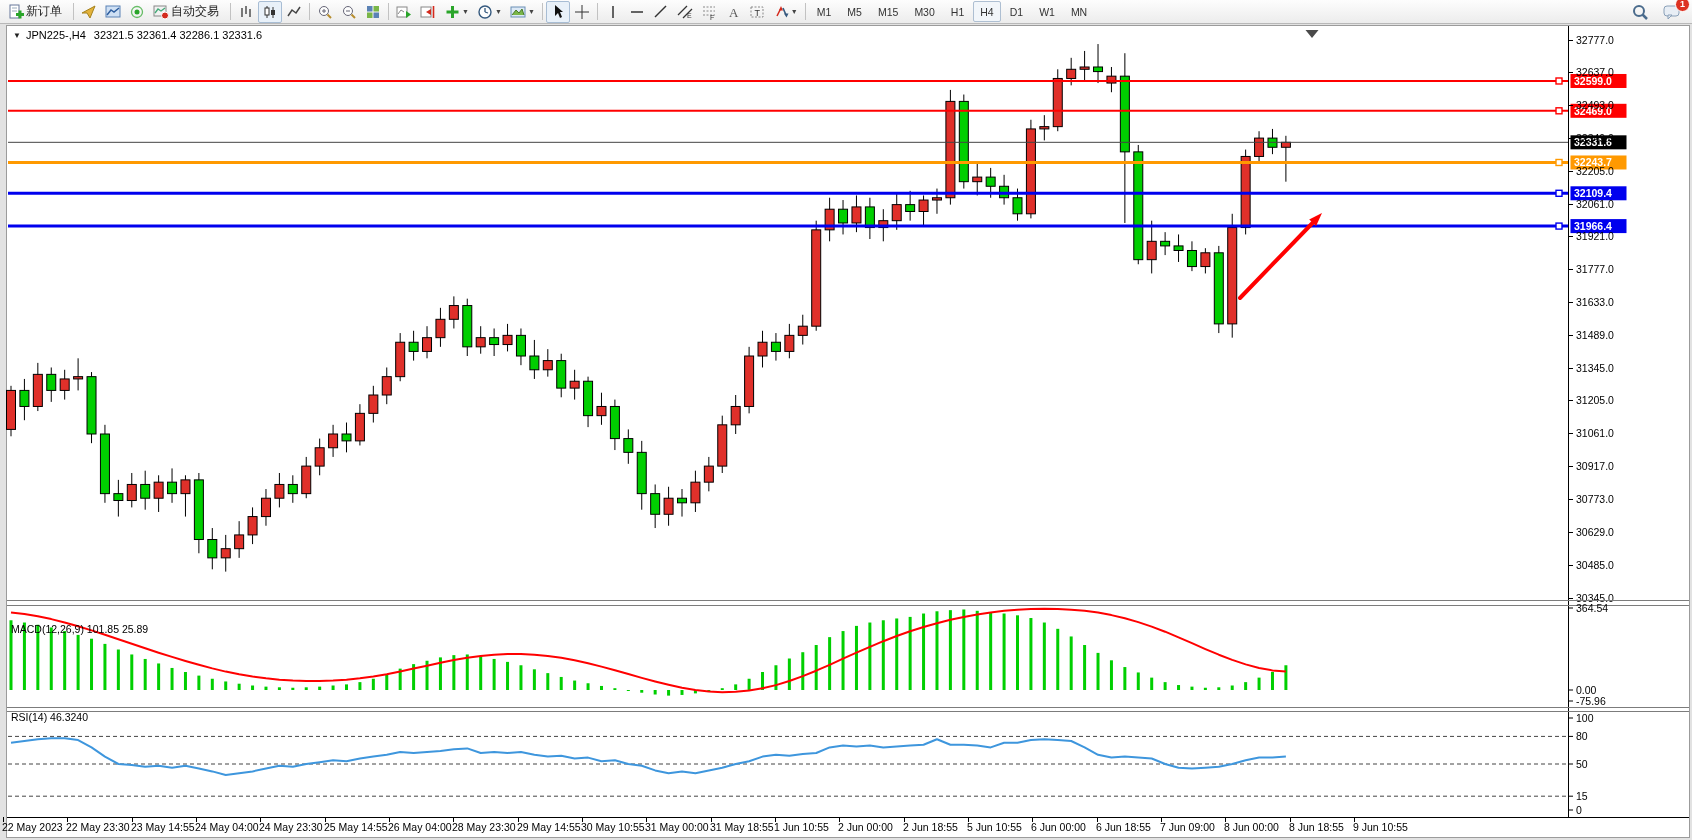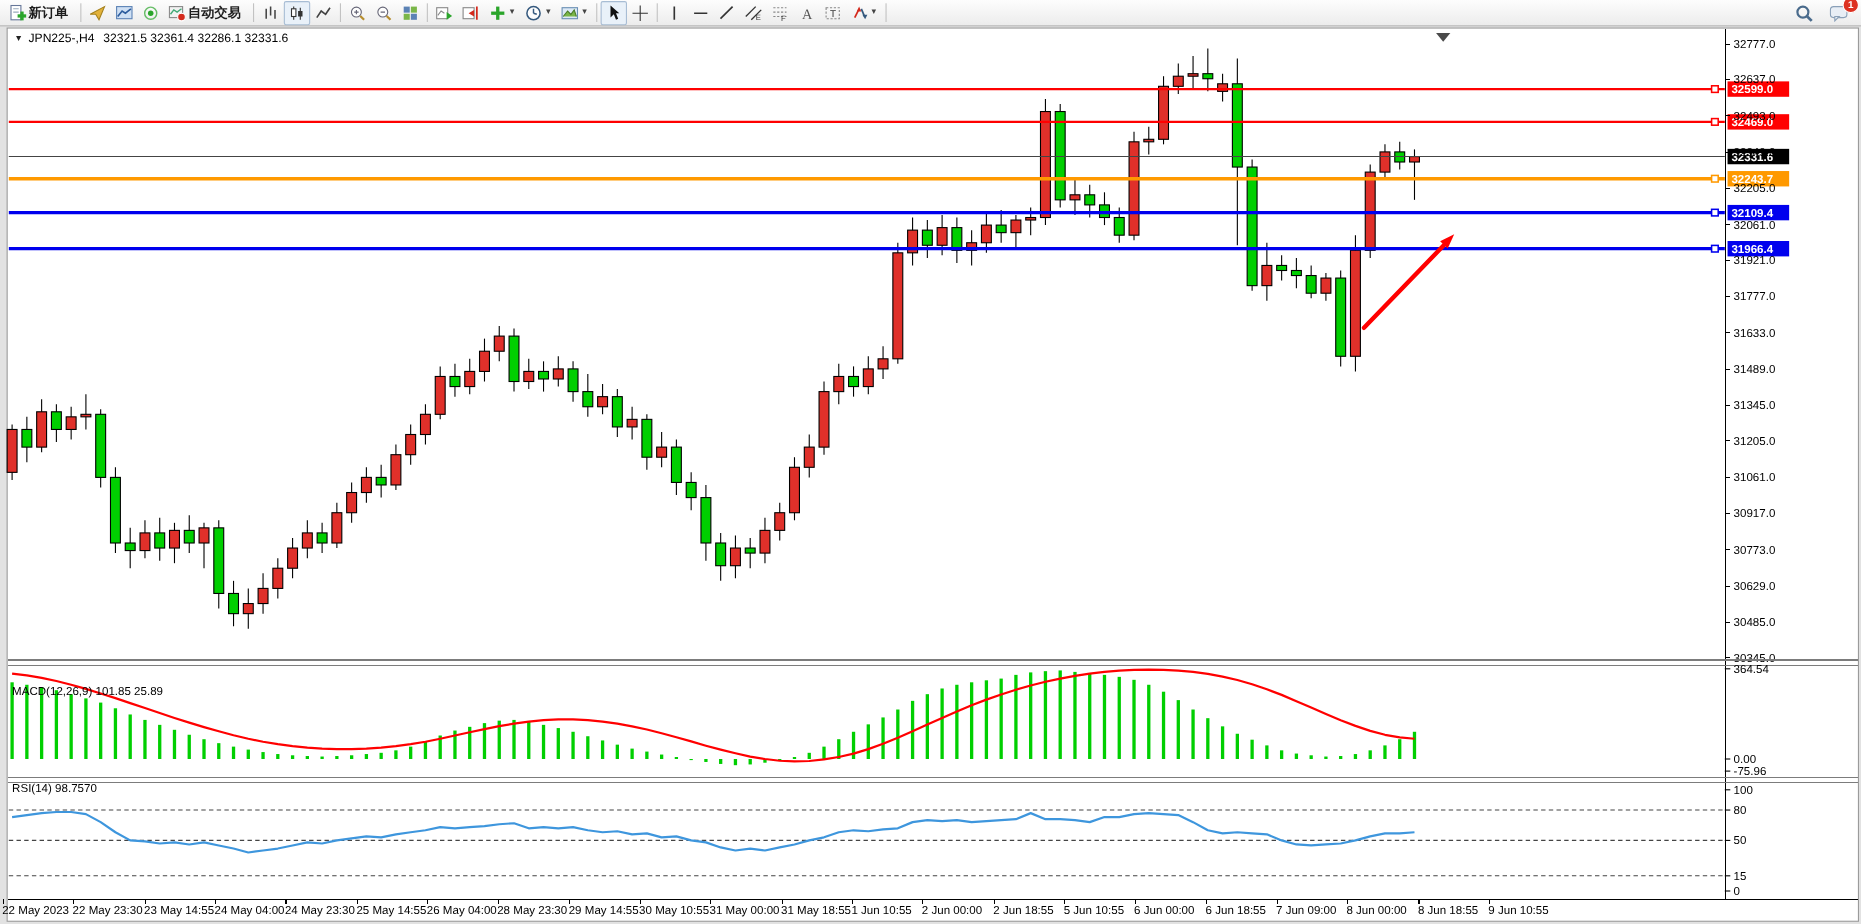--- a/index.html
+++ b/index.html
@@ -7,21 +7,21 @@
   #app{position:relative;width:1692px;height:840px;}
   
   #toolbar{position:absolute;left:0;top:0;width:1692px;height:24px;z-index:30;
     background:linear-gradient(#fdfdfd,#ececec);border-bottom:1px solid #b8b8b8;
     display:flex;align-items:center;padding-left:4px;box-sizing:border-box;}
   .tbtn{width:22px;height:20px;display:flex;align-items:center;justify-content:center;
     border:1px solid transparent;border-radius:2px;flex:0 0 auto;}
   .tbtn.wide{width:auto;padding:0 3px;}
   .tbtn.active{border:1px solid #a8bdd4;background:#e9f1f9;}
   .sep{width:1px;height:17px;background:#c2c2c2;margin:0 3px;flex:0 0 auto;}
-  .tlabel{font-size:12px;color:#1d1d1d;margin:0 4px 0 2px;white-space:nowrap;font-weight:bold;}
+  .tlabel{font-size:12px;color:#1d1d1d;margin:0 4px 0 2px;white-space:nowrap;}
   .tf{font-size:10.5px;color:#333;height:19px;display:flex;align-items:center;
     padding:0 6px;border:1px solid transparent;border-radius:2px;margin:0 1px;}
   .tf.active{border:1px solid #aebfd2;background:#f2f6fa;}
   .caret{font-size:7px;color:#444;margin-left:2px;}
   #right-tools{margin-left:auto;display:flex;align-items:center;margin-right:8px;}
   .badge-wrap{position:relative;}
   .badge{position:absolute;top:-5px;right:-7px;background:#dd3222;color:#fff;width:13px;height:13px;
     border-radius:50%;font-size:9px;font-weight:bold;display:flex;align-items:center;justify-content:center;
     border:1px solid #fff;}
   
@@ -218,20 +218,31 @@
     <div class="tbtn wide">
         <svg width="16" height="16">
           <line x1="4" y1="12" x2="8" y2="4" stroke="#d4291c" stroke-width="1.6"></line>
           <polygon points="8,2 6,6.5 10,6.5" fill="#d4291c"></polygon>
           <line x1="10" y1="4" x2="13" y2="11" stroke="#35597e" stroke-width="1.6"></line>
           <polygon points="13.5,13.5 11,9.5 15.5,9.5" fill="#35597e"></polygon>
         </svg>
         <span class="caret">▼</span>
       </div>
     <div class="sep"></div>
+    <div id="tf-group" style="display: flex;">
+        <div class="tf">M1</div>
+        <div class="tf">M5</div>
+        <div class="tf">M15</div>
+        <div class="tf">M30</div>
+        <div class="tf">H1</div>
+        <div class="tf active">H4</div>
+        <div class="tf">D1</div>
+        <div class="tf">W1</div>
+        <div class="tf">MN</div>
+      </div>
     <div id="right-tools">
       <div class="tbtn">
           <svg width="18" height="18">
             <circle cx="8" cy="8" r="5" fill="none" stroke="#4a6b8c" stroke-width="2"></circle>
             <line x1="11.5" y1="11.5" x2="16" y2="16" stroke="#4a6b8c" stroke-width="2.5"></line>
           </svg>
         </div>
       <div class="tbtn badge-wrap" style="margin-left:8px">
         <svg width="18" height="16">
             <rect x="1" y="2" width="15" height="10" rx="3" fill="#e8eef5" stroke="#8aa0b8"></rect>
@@ -680,15 +691,15 @@
         <line x1="1240" y1="298" x2="1313" y2="222.5" stroke="#ff0000" stroke-width="4" stroke-linecap="round"></line>
         <polygon points="1322,213 1316.1,226 1309.2,219.4" fill="#ff0000"></polygon>
       </g>
       <polygon points="1305.5,30 1318.5,30 1312,38" fill="#4a4a4a"></polygon>
     </svg>
 
   <div class="overlay" id="symbol-title">
     <span class="tri">▼</span><span>JPN225-,H4</span><span class="ohlc">32321.5 32361.4 32286.1 32331.6</span>
   </div>
   <div class="overlay" id="macd-label">MACD(12,26,9) 101.85 25.89</div>
-  <div class="overlay" id="rsi-label">RSI(14) 98.7570</div>
+  <div class="overlay" id="rsi-label">RSI(14) 46.3240</div>
 
 </div>
 
 </body></html>

